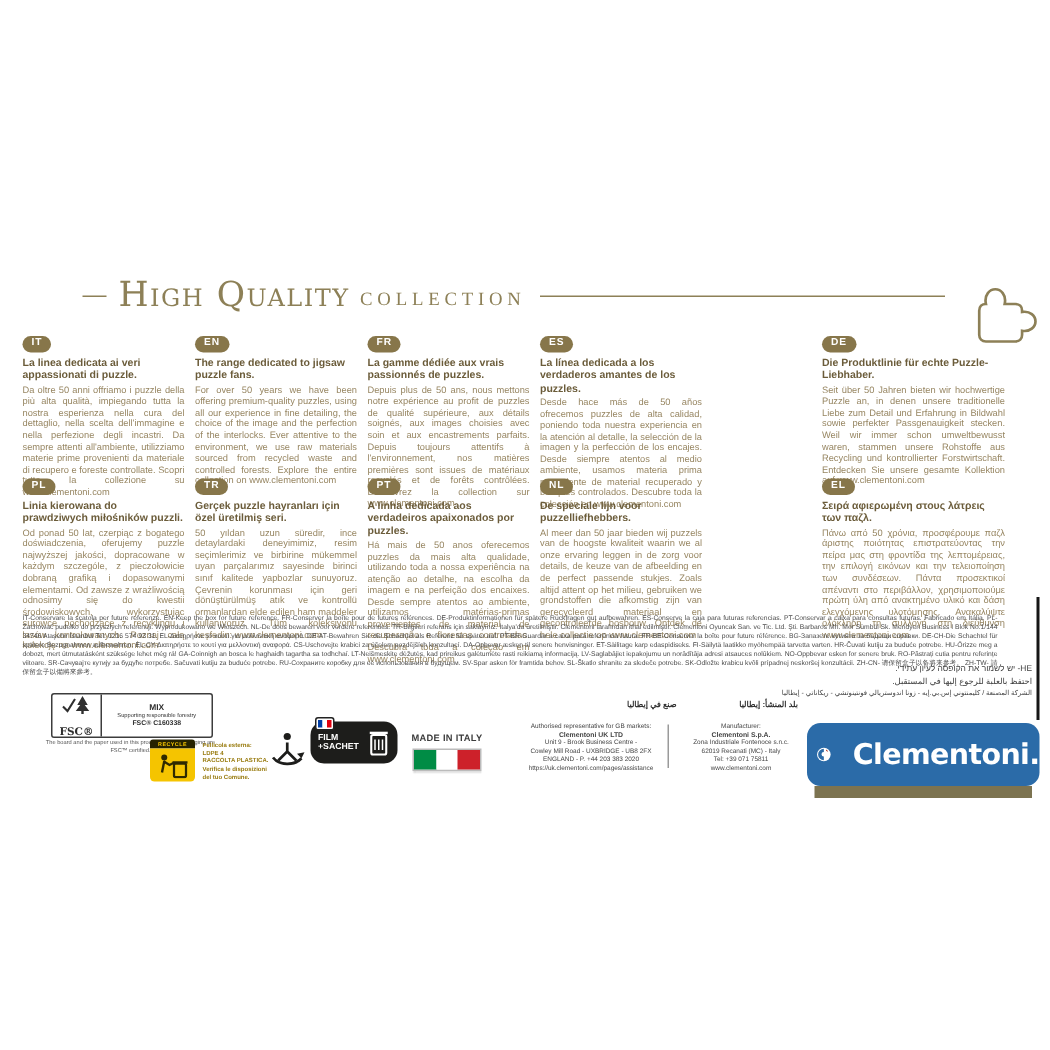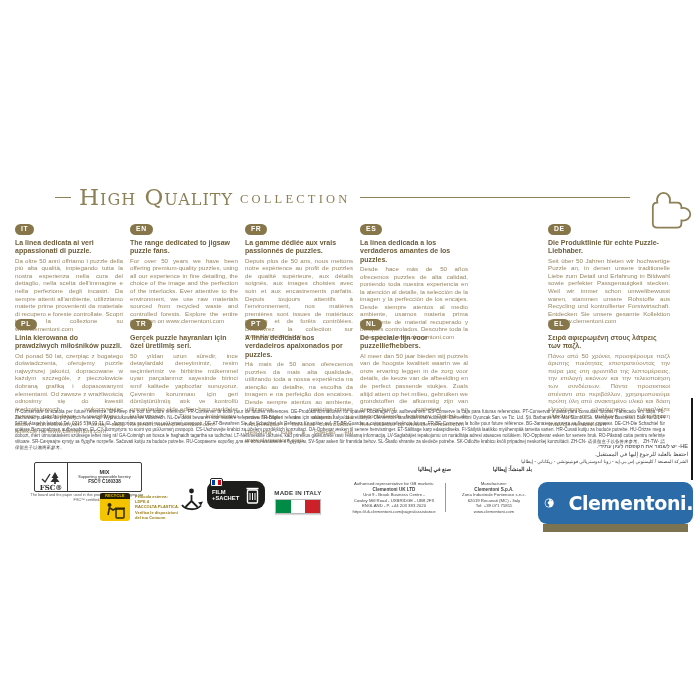--- a/index.html
+++ b/index.html
@@ -33,21 +33,21 @@
   .keep-rtl{position:absolute;right:12px;text-align:right;color:#3d3d3d;direction:rtl;}
   .he{top:443px;font-size:5.6px;}
   .ar1{top:451px;font-size:5.6px;}
   .ar2{top:459px;font-size:4.6px;}
   .vmark{position:absolute;left:691px;top:398px;width:2px;height:82px;background:#161616;}
 
   
   .fsc-box{position:absolute;left:34px;top:462px;width:106px;height:28px;border:1.2px solid #3c3c3c;
     border-radius:2px;display:flex;align-items:stretch;}
   .fsc-left{width:32px;border-right:1px solid #3c3c3c;display:flex;flex-direction:column;
-    align-items:center;justify-content:flex-end;}
+    align-items:center;justify-content:space-between;}
   .fsc-brand{font-family:"DejaVu Serif",serif;font-size:7px;font-weight:bold;color:#2f2f2f;line-height:1;}
   .fsc-right{flex:1;display:flex;flex-direction:column;align-items:center;justify-content:center;
     text-align:center;color:#2f2f2f;}
   .fsc-mix{font-size:5.6px;font-weight:bold;line-height:1.1;}
   .fsc-tag{font-size:3.8px;line-height:1.15;}
   .fsc-code{font-size:4.6px;font-weight:bold;margin-top:1px;line-height:1;}
   .fsc-cap{position:absolute;left:28px;top:493px;width:118px;font-size:3.8px;color:#555;
     text-align:center;line-height:1.25;}
 
   .rec-wrap{position:absolute;left:100px;top:493px;width:30px;}

